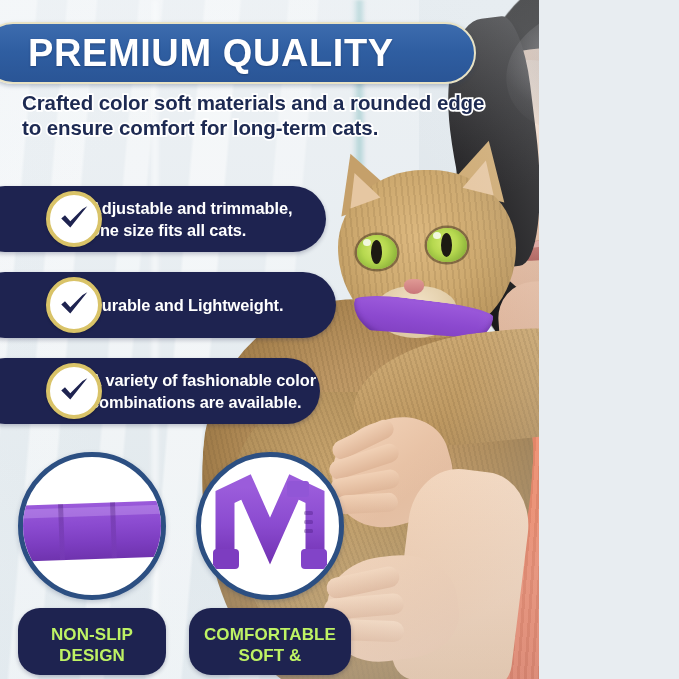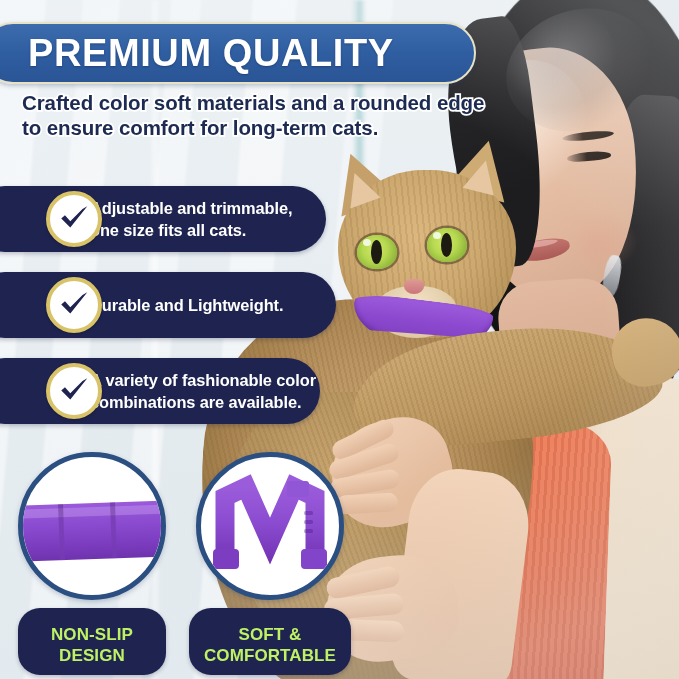--- a/index.html
+++ b/index.html
@@ -5,21 +5,21 @@
   * { margin:0; padding:0; box-sizing:border-box; }
   html,body { width:679px; height:679px; }
   body {
     font-family:"Liberation Sans", sans-serif;
     background:#e8edf1;
     overflow:hidden;
     position:relative;
   }
   #stage {
     position:absolute; inset:0;
-    width:679px; height:679px;
+    width:539px; height:679px;
     overflow:hidden;
   }
 
   
   .photo { position:absolute; inset:0; }
 
   .curtain {
     position:absolute; inset:0;
     background:
       linear-gradient(95deg, rgba(255,255,255,.55) 0 6%, rgba(226,234,239,0) 6.5% 11%,
@@ -562,18 +562,18 @@
           <rect x="86" y="24" width="22" height="16" rx="3" fill="#9156d6"></rect>
           <g opacity=".35" fill="#46177c">
             <rect x="103" y="54" width="9" height="4" rx="1.5"></rect>
             <rect x="103" y="63" width="9" height="4" rx="1.5"></rect>
             <rect x="103" y="72" width="9" height="4" rx="1.5"></rect>
           </g>
         </svg>
       </div>
     </div>
     <div class="feature-label">
+      <div>COMFORTABLE</div>
       <div>SOFT &amp;</div>
-      <div>COMFORTABLE</div>
     </div>
   </div>
 
 </div>
 
 </body></html>

